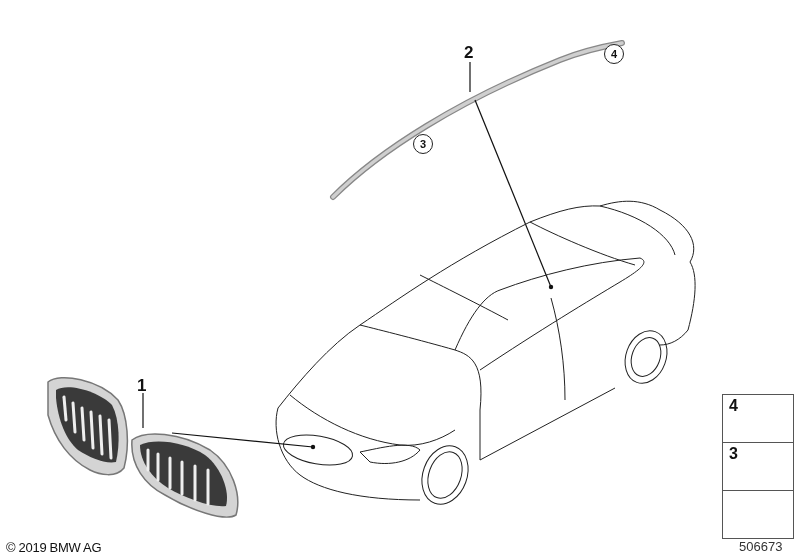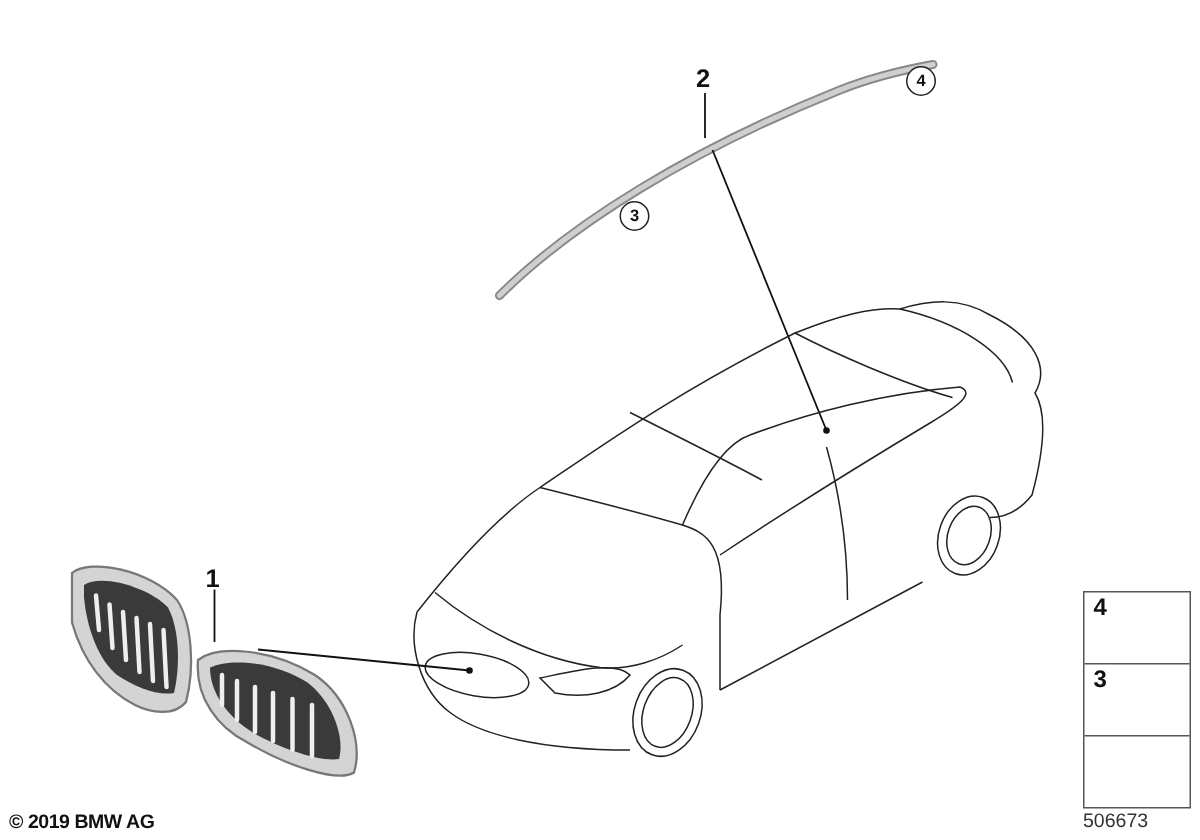--- a/index.html
+++ b/index.html
@@ -1,21 +1,21 @@
 <!DOCTYPE html>
 <html><head>
 <meta charset="utf-8">
 <style>
   html, body { margin:0; padding:0; background:#ffffff; }
   body { width:800px; height:560px; position:relative; overflow:hidden; font-family:"Liberation Sans", sans-serif; }
   svg.main { position:absolute; left:0; top:0; }
   .label { position:absolute; font-weight:bold; font-size:17px; color:#111; font-family:"Liberation Sans", sans-serif; }
   .circ { position:absolute; width:18px; height:18px; border:1.6px solid #222; border-radius:50%; font-weight:bold; font-size:11px; text-align:center; line-height:18px; color:#111; background:#fff; }
-  .copyright { position:absolute; left:6px; top:540px; font-size:13px; font-weight:bold; color:#111; letter-spacing:-0.3px; }
-  .diagno { position:absolute; left:722px; top:539px; font-size:13px; color:#333;text-align:center; }
+  .copyright { position:absolute; left:6px; top:540px; font-size:13px; font-weight:normal; color:#111; letter-spacing:-0.3px; }
+  .diagno { position:absolute; left:739px; top:539px; font-size:13px; color:#333;text-align:center; }
   .legend { position:absolute; left:722px; top:394px; width:70px; border:1px solid #555; background:#fff; }
   .legend .cell { height:47px; border-bottom:1px solid #555; position:relative; }
   .legend .cell:last-child { border-bottom:none; }
   .legend .num { position:absolute; left:6px; top:2px; font-weight:bold; font-size:16px; color:#111; }
 </style>
 </head>
 <body>
 
 <svg class="main" width="800" height="560" viewBox="0 0 800 560">
 

